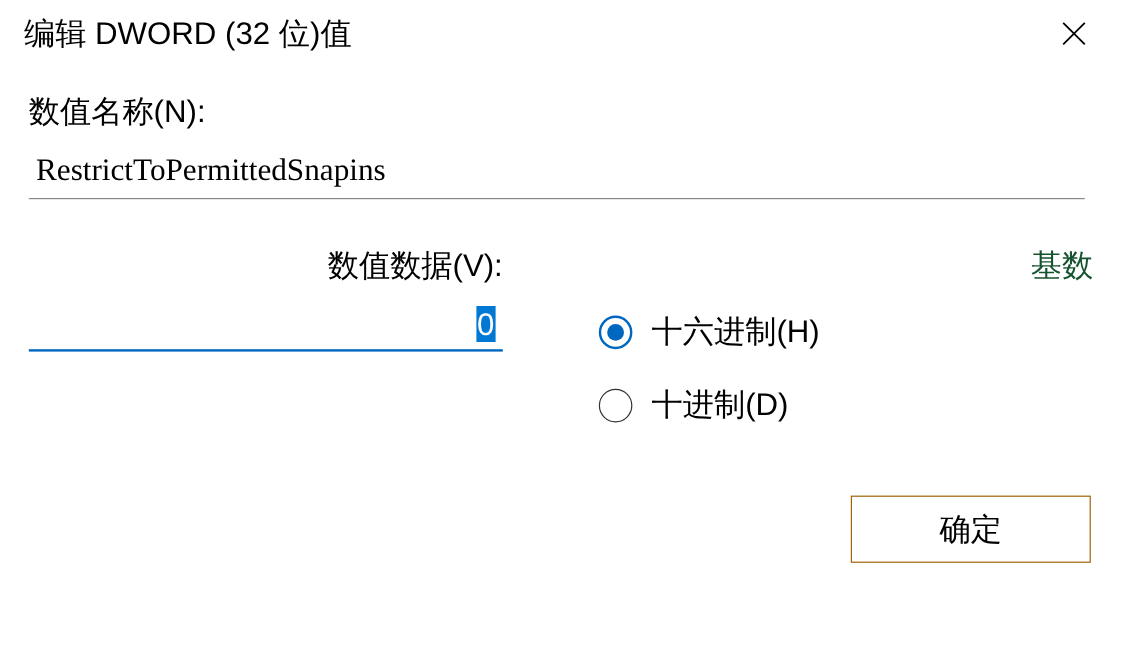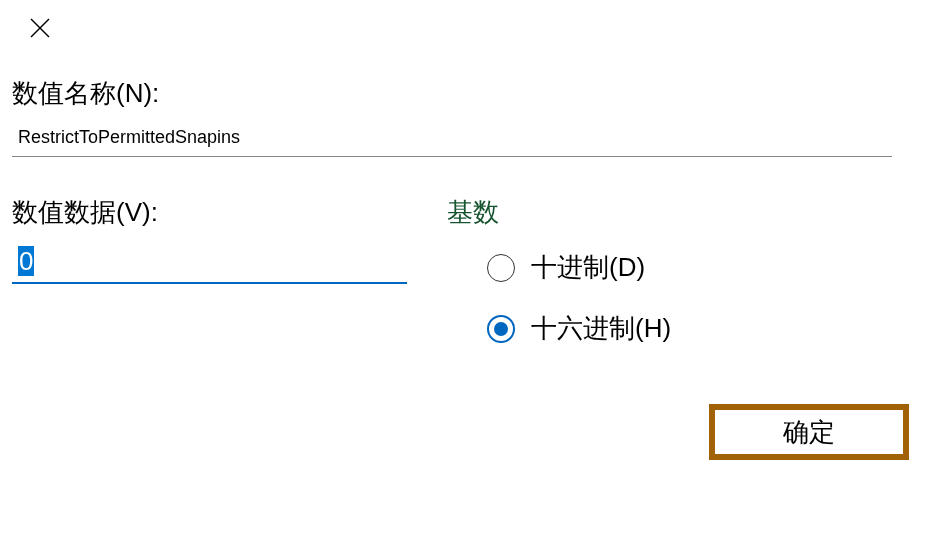--- a/index.html
+++ b/index.html
@@ -30,44 +30,45 @@
       font-size: 28px;
       cursor: pointer;
       width: 40px;
       height: 40px;
       display: flex;
       align-items: center;
       justify-content: center;
       font-weight: 300;
     }
     .content {
-      padding: 20px 24px 24px 12px;
+      padding: 20px 24px 24px 24px;
     }
     .label {
       font-size: 26px;
       color: #000;
       margin-bottom: 10px;
     }
     .name-input-wrap {
       margin-bottom: 38px;
     }
     .name-input {
       width: 880px;
-      font-size: 18px;
+      font-size: 26px;
       padding: 6px 6px 8px 6px;
       border: none;
       border-bottom: 1px solid #888;
       outline: none;
-      font-family: Liberation Sans, sans-serif;
+      font-family: Liberation Serif, serif;
       background: transparent;
     }
     .row {
       display: flex;
       gap: 40px;
       align-items: flex-start;
+      text-align: right;
     }
     .data-col {
       flex: 0 0 395px;
     }
     .data-input-container {
       position: relative;
       width: 395px;
       border-bottom: 2px solid #0067c0;
       padding: 6px 6px 8px 6px;
       font-size: 26px;
@@ -125,34 +126,35 @@
     .buttons {
       display: flex;
       justify-content: flex-end;
       gap: 20px;
       margin-top: 32px;
       padding-right: 2px;
     }
     .btn {
       width: 200px;
       height: 56px;
-      border: 6px solid #a16207;
+      border: 1px solid #a16207;
       background: #fff;
       font-size: 26px;
       font-family: "Microsoft YaHei", "Segoe UI", sans-serif;
       cursor: pointer;
       display: flex;
       align-items: center;
       justify-content: center;
     }
   </style>
 </head>
 <body>
 
 <div class="titlebar">
+  <div class="titlebar-title">编辑 DWORD (32 位)值</div>
   <div class="close-btn">
     <svg width="24" height="24" viewBox="0 0 24 24">
       <line x1="3" y1="3" x2="21" y2="21" stroke="#000" stroke-width="1.5"></line>
       <line x1="21" y1="3" x2="3" y2="21" stroke="#000" stroke-width="1.5"></line>
     </svg>
   </div>
 </div>
 
 <div class="content">
 
@@ -166,28 +168,28 @@
       <div class="label">数值数据(V):</div>
       <div class="data-input-container">
         <span class="selected-text">0</span>
       </div>
     </div>
 
     <div class="radix-col">
       <div class="fieldset-label">基数</div>
       <div class="radio-group">
         <div class="radio-option">
-          <div class="radio-circle"></div>
-          <div class="radio-label">十进制(D)</div>
-        </div>
-        <div class="radio-option">
           <div class="radio-circle checked">
             <div class="radio-dot"></div>
           </div>
           <div class="radio-label">十六进制(H)</div>
+        </div>
+        <div class="radio-option">
+          <div class="radio-circle"></div>
+          <div class="radio-label">十进制(D)</div>
         </div>
       </div>
     </div>
   </div>
 
   <div class="buttons">
     <button class="btn">确定</button>
   </div>
 
 </div>

